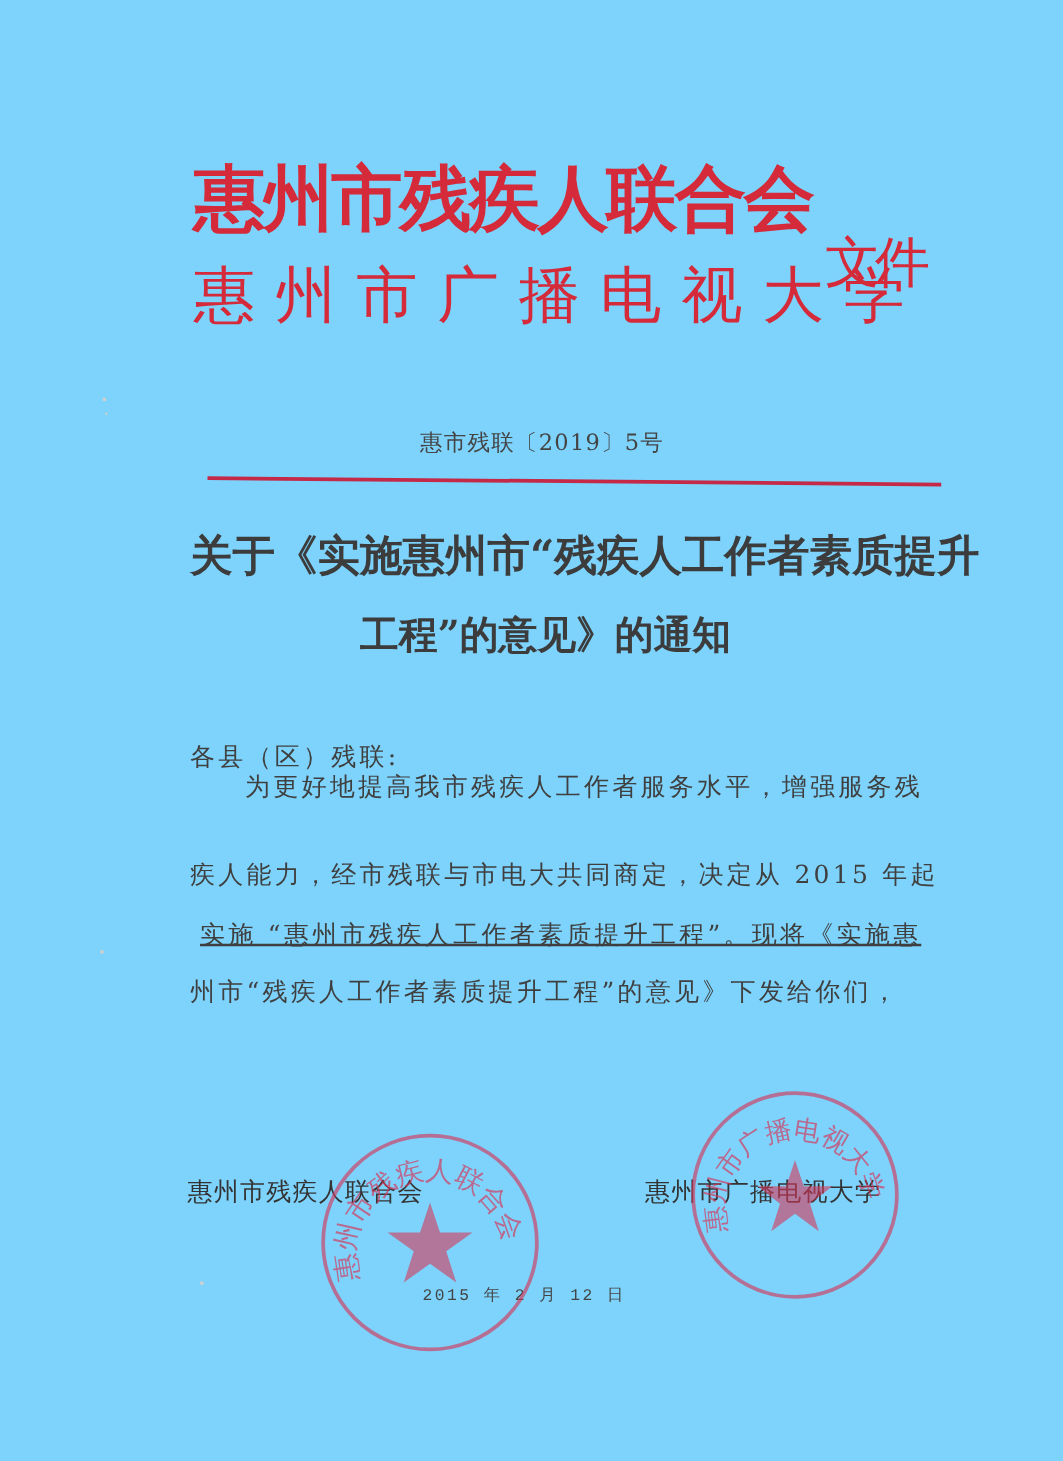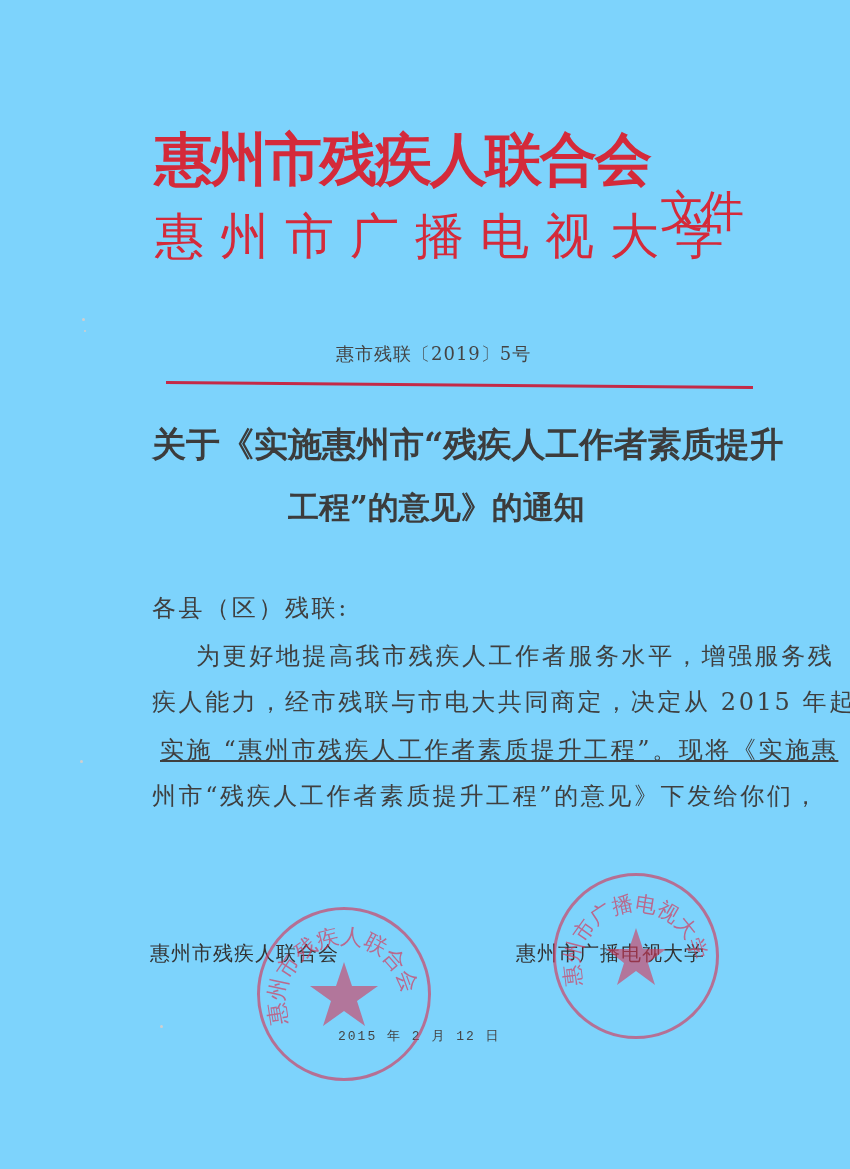--- a/index.html
+++ b/index.html
@@ -30,23 +30,23 @@
   .red-rule {
     position: absolute; left: 166px; top: 381px; width: 587px; height: 3px;
     background: #c42a48; transform: rotate(0.5deg); transform-origin: left center;
   }
 
   
   .title1 { left: 152px; top: 422px; font-size: 34px; font-weight: bold; color: #3c3c3c; letter-spacing: 0px; }
   .title2 { left: 288px; top: 487px; font-size: 31px; font-weight: bold; color: #3c3c3c; }
 
   
-  .body-text { font-size: 24px; color: #3f3f3f; letter-spacing: 2.6px; }
+  .body-text { font-size: 20px; color: #3f3f3f; letter-spacing: 2.6px; }
   .salutation { left: 152px; top: 592px; }
-  .p1 { left: 196px; top: 640px; }
+  .p1 { left: 196px; top: 616px; }
   .p2 { left: 152px; top: 686px; }
   .p3 { left: 160px; top: 734px; text-decoration: underline; }
   .p4 { left: 152px; top: 780px; text-align: center; }
   .p5 { left: 152px; top: 818px; }
 
   
   .sig-left { left: 150px; top: 940px; font-size: 20px; color: #333; letter-spacing: 1px; }
   .sig-right { left: 516px; top: 940px; font-size: 20px; color: #333; letter-spacing: 1px; }
   .date { left: 338px; top: 1027px; font-size: 13px; color: #444; letter-spacing: 2px; font-family: Liberation Mono, monospace; }
 

